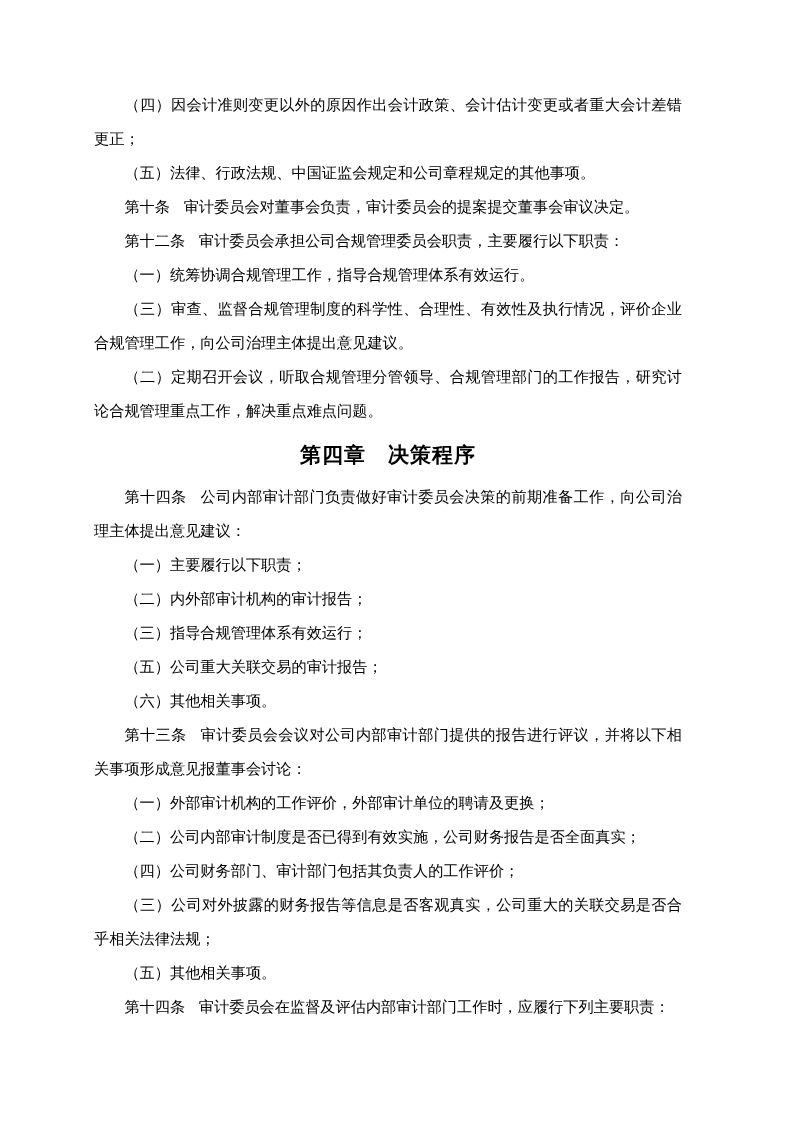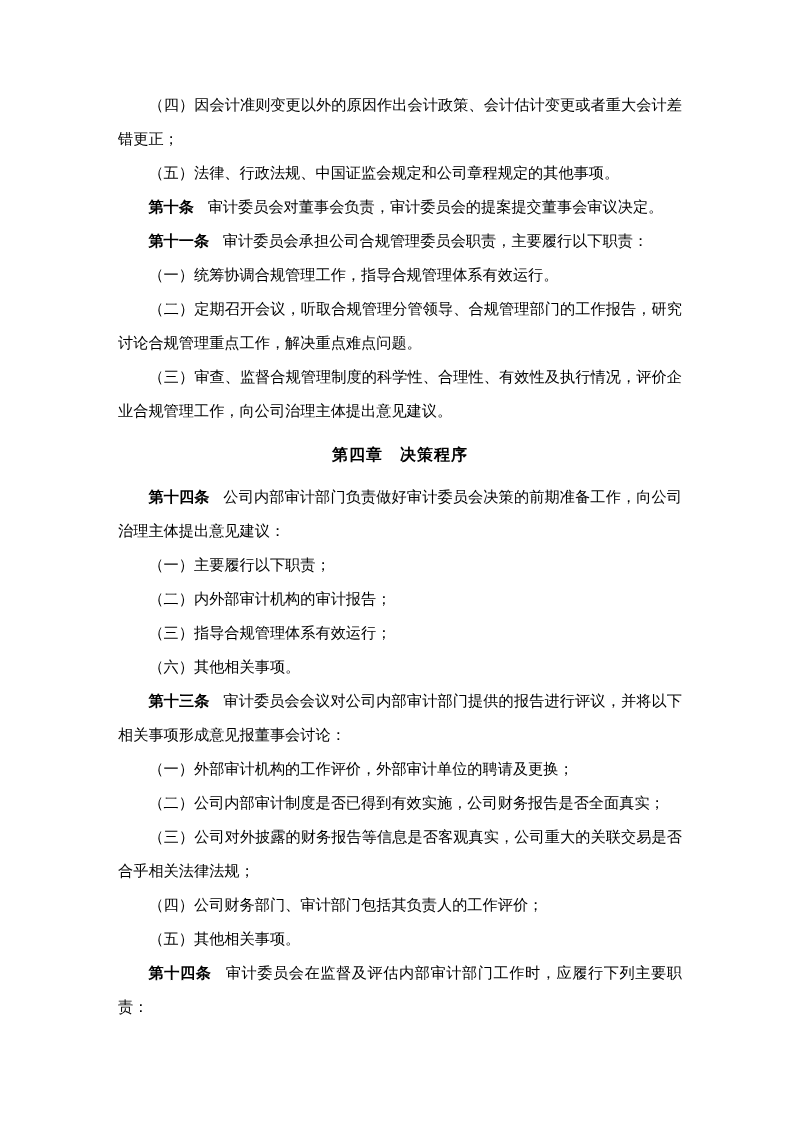--- a/index.html
+++ b/index.html
@@ -11,77 +11,78 @@
     width: 794px;
     height: 1122px;
     font-family: "Liberation Serif", "DejaVu Serif", serif;
     color: #000000;
   }
   .page {
     position: relative;
     width: 794px;
     height: 1122px;
     box-sizing: border-box;
-    padding: 88px 112px 80px 118px;
+    padding: 88px 112px 80px 94px;
     background: #ffffff;
   }
   .doc-body {
     font-size: 15.2px;
     line-height: 34px;
     text-align: justify;
     text-justify: inter-ideograph;
   }
   p {
     margin: 0;
     padding: 0;
   }
   .para {
     text-indent: 2em;
   }
   .chapter-title {
     text-align: center;
     font-weight: bold;
-    font-size: 16px;
+    font-size: 21px;
     line-height: 34px;
     margin: 10px 0 8px 0;
     letter-spacing: 1px;
   }
-  .art-label { font-weight: bold; margin-top: 37px; }
+  .art-label { font-weight: normal; margin-top: 37px; }
   .art-spacer { display: inline-block; width: 0.9em; }
 </style>
 </head>
 <body>
 
 <div class="page">
   <div class="doc-body">
 
     <p class="para">（四）因会计准则变更以外的原因作出会计政策、会计估计变更或者重大会计差错更正；</p>
     <p class="para">（五）法律、行政法规、中国证监会规定和公司章程规定的其他事项。</p>
 
     <p class="para"><span class="art-label">第十条</span><span class="art-spacer"></span><span>审计委员会对董事会负责，审计委员会的提案提交董事会审议决定。</span></p>
 
-    <p class="para"><span class="art-label">第十一条</span><span class="art-spacer"></span><span>审计委员会承担公司合规管理委员会职责，主要履行以下职责：</span></p>
+    <p class="para"><span class="art-label">第十二条</span><span class="art-spacer"></span><span>审计委员会承担公司合规管理委员会职责，主要履行以下职责：</span></p>
 
     <p class="para">（一）统筹协调合规管理工作，指导合规管理体系有效运行。</p>
+    <p class="para">（三）审查、监督合规管理制度的科学性、合理性、有效性及执行情况，评价企业合规管理工作，向公司治理主体提出意见建议。</p>
     <p class="para">（二）定期召开会议，听取合规管理分管领导、合规管理部门的工作报告，研究讨论合规管理重点工作，解决重点难点问题。</p>
-    <p class="para">（三）审查、监督合规管理制度的科学性、合理性、有效性及执行情况，评价企业合规管理工作，向公司治理主体提出意见建议。</p>
 
     <p class="chapter-title">第四章　决策程序</p>
 
     <p class="para"><span class="art-label">第十四条</span><span class="art-spacer"></span><span>公司内部审计部门负责做好审计委员会决策的前期准备工作，向公司治理主体提出意见建议：</span></p>
 
     <p class="para">（一）主要履行以下职责；</p>
     <p class="para">（二）内外部审计机构的审计报告；</p>
     <p class="para">（三）指导合规管理体系有效运行；</p>
+    <p class="para">（五）公司重大关联交易的审计报告；</p>
     <p class="para">（六）其他相关事项。</p>
 
     <p class="para"><span class="art-label">第十三条</span><span class="art-spacer"></span><span>审计委员会会议对公司内部审计部门提供的报告进行评议，并将以下相关事项形成意见报董事会讨论：</span></p>
 
     <p class="para">（一）外部审计机构的工作评价，外部审计单位的聘请及更换；</p>
     <p class="para">（二）公司内部审计制度是否已得到有效实施，公司财务报告是否全面真实；</p>
+    <p class="para">（四）公司财务部门、审计部门包括其负责人的工作评价；</p>
     <p class="para">（三）公司对外披露的财务报告等信息是否客观真实，公司重大的关联交易是否合乎相关法律法规；</p>
-    <p class="para">（四）公司财务部门、审计部门包括其负责人的工作评价；</p>
     <p class="para">（五）其他相关事项。</p>
 
     <p class="para"><span class="art-label">第十四条</span><span class="art-spacer"></span><span>审计委员会在监督及评估内部审计部门工作时，应履行下列主要职责：</span></p>
 
   </div>
 </div>
 
 </body></html>

